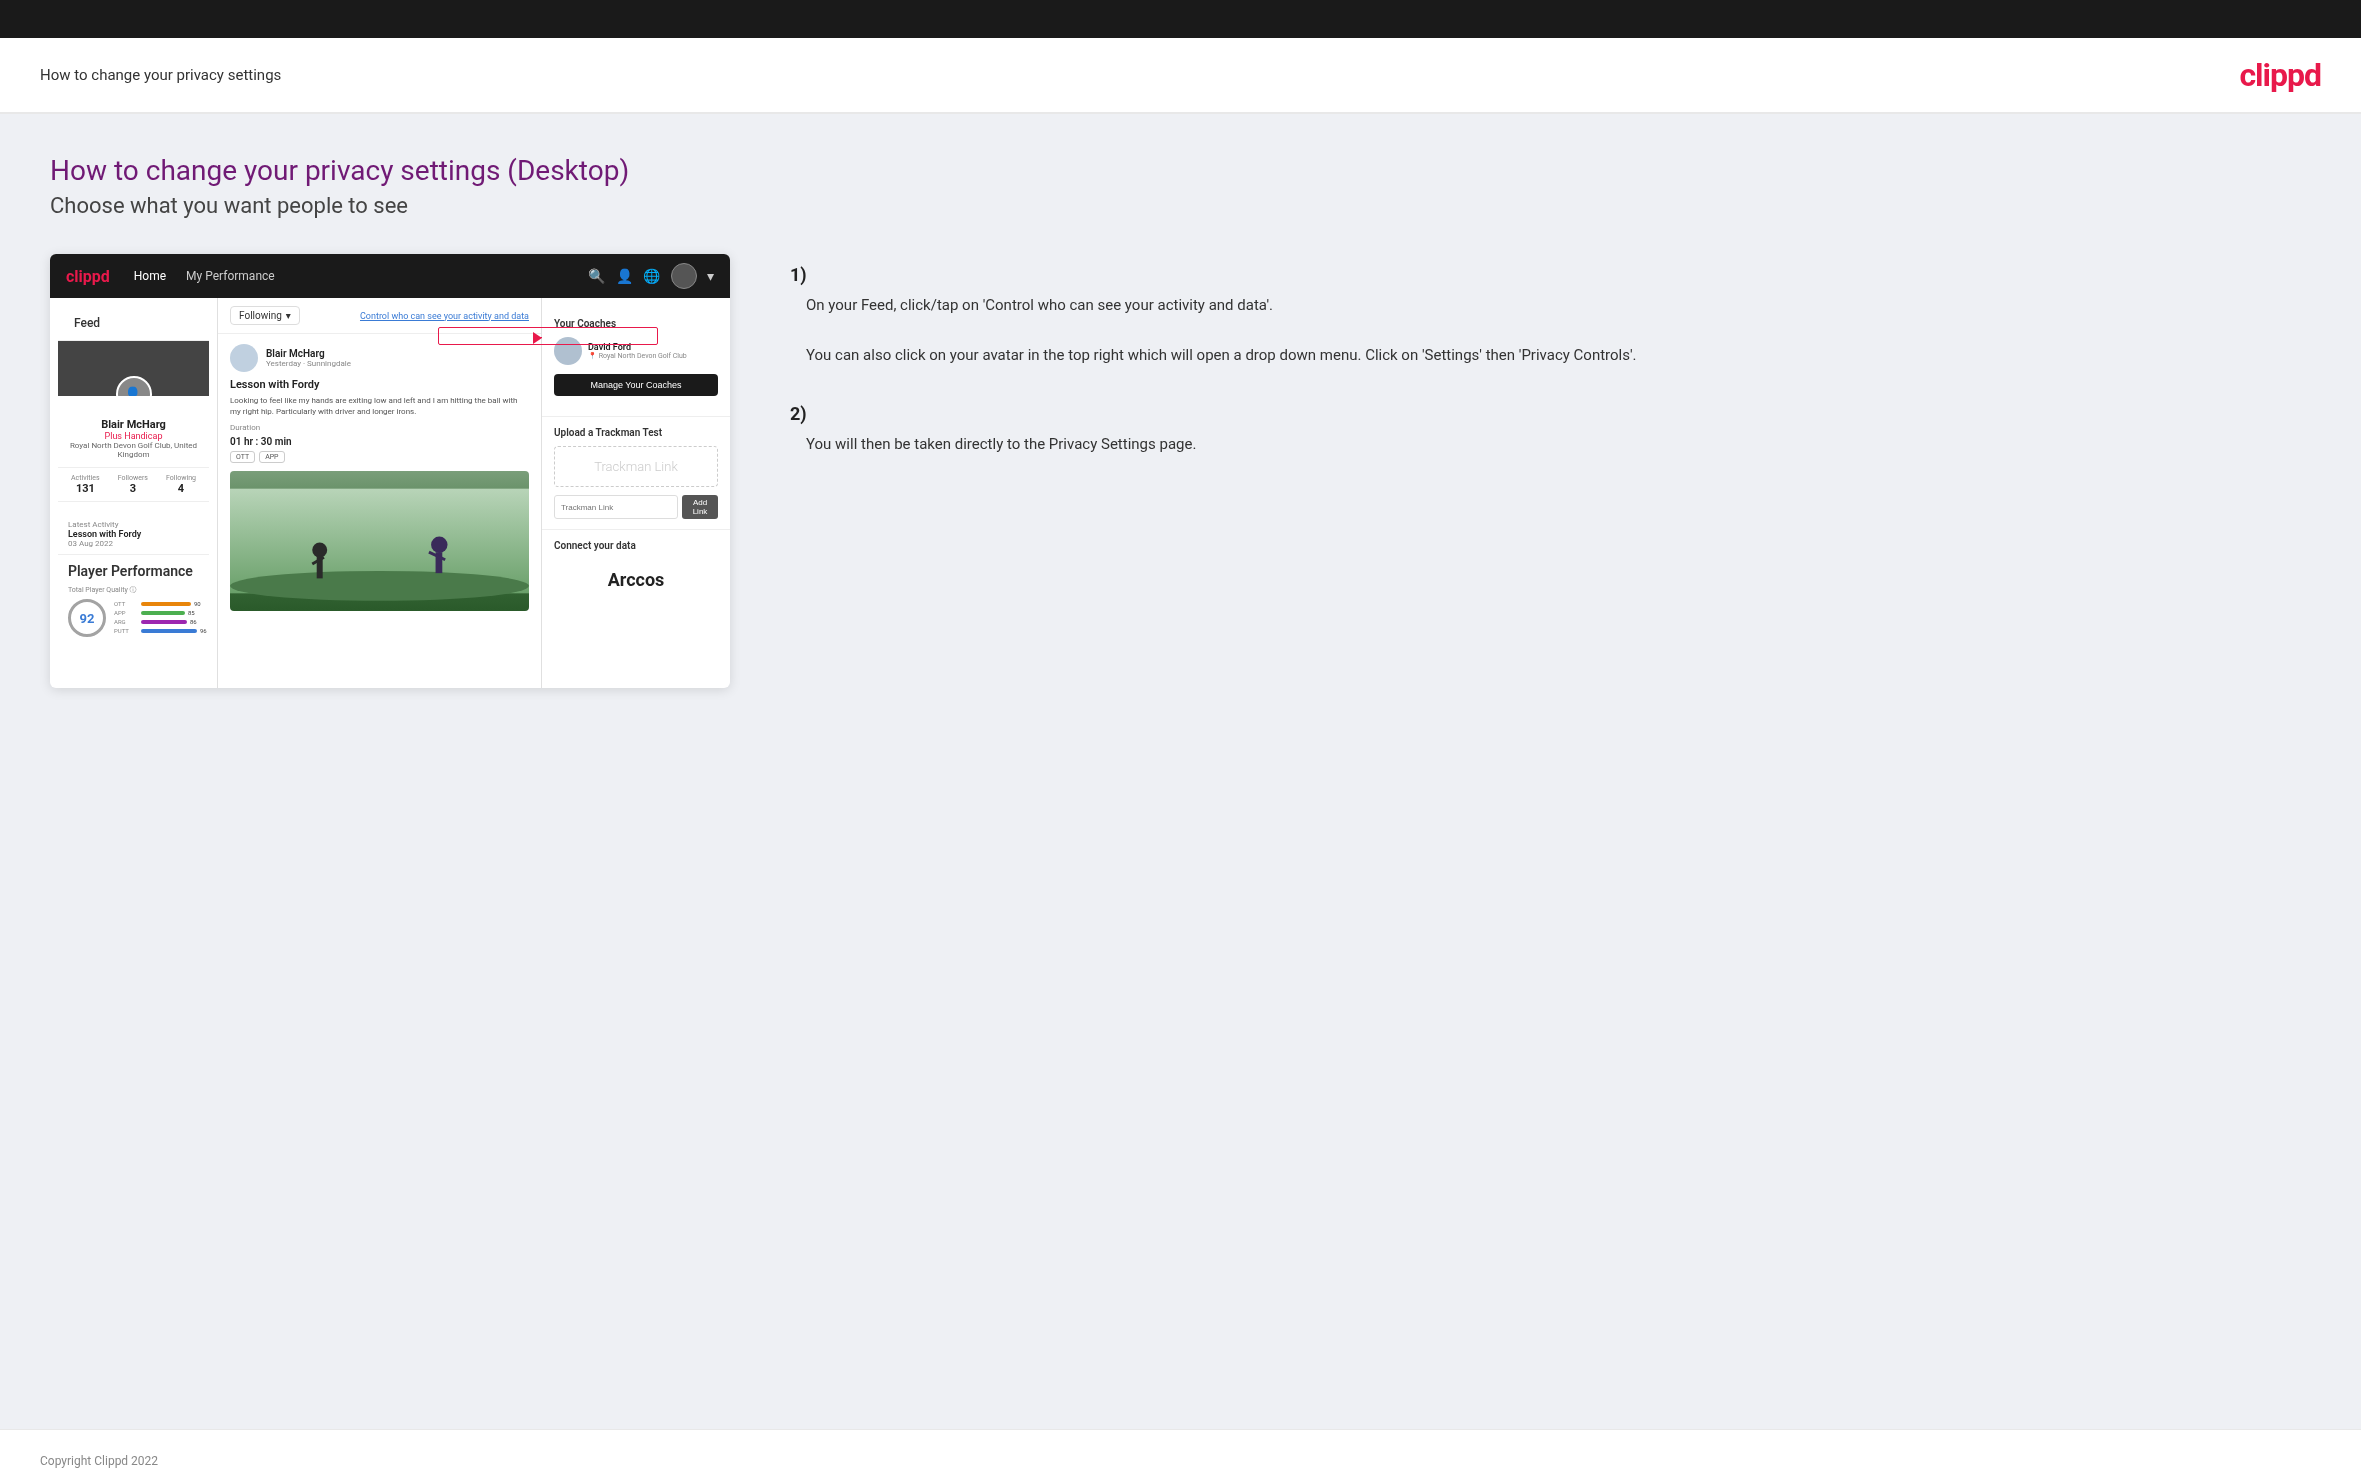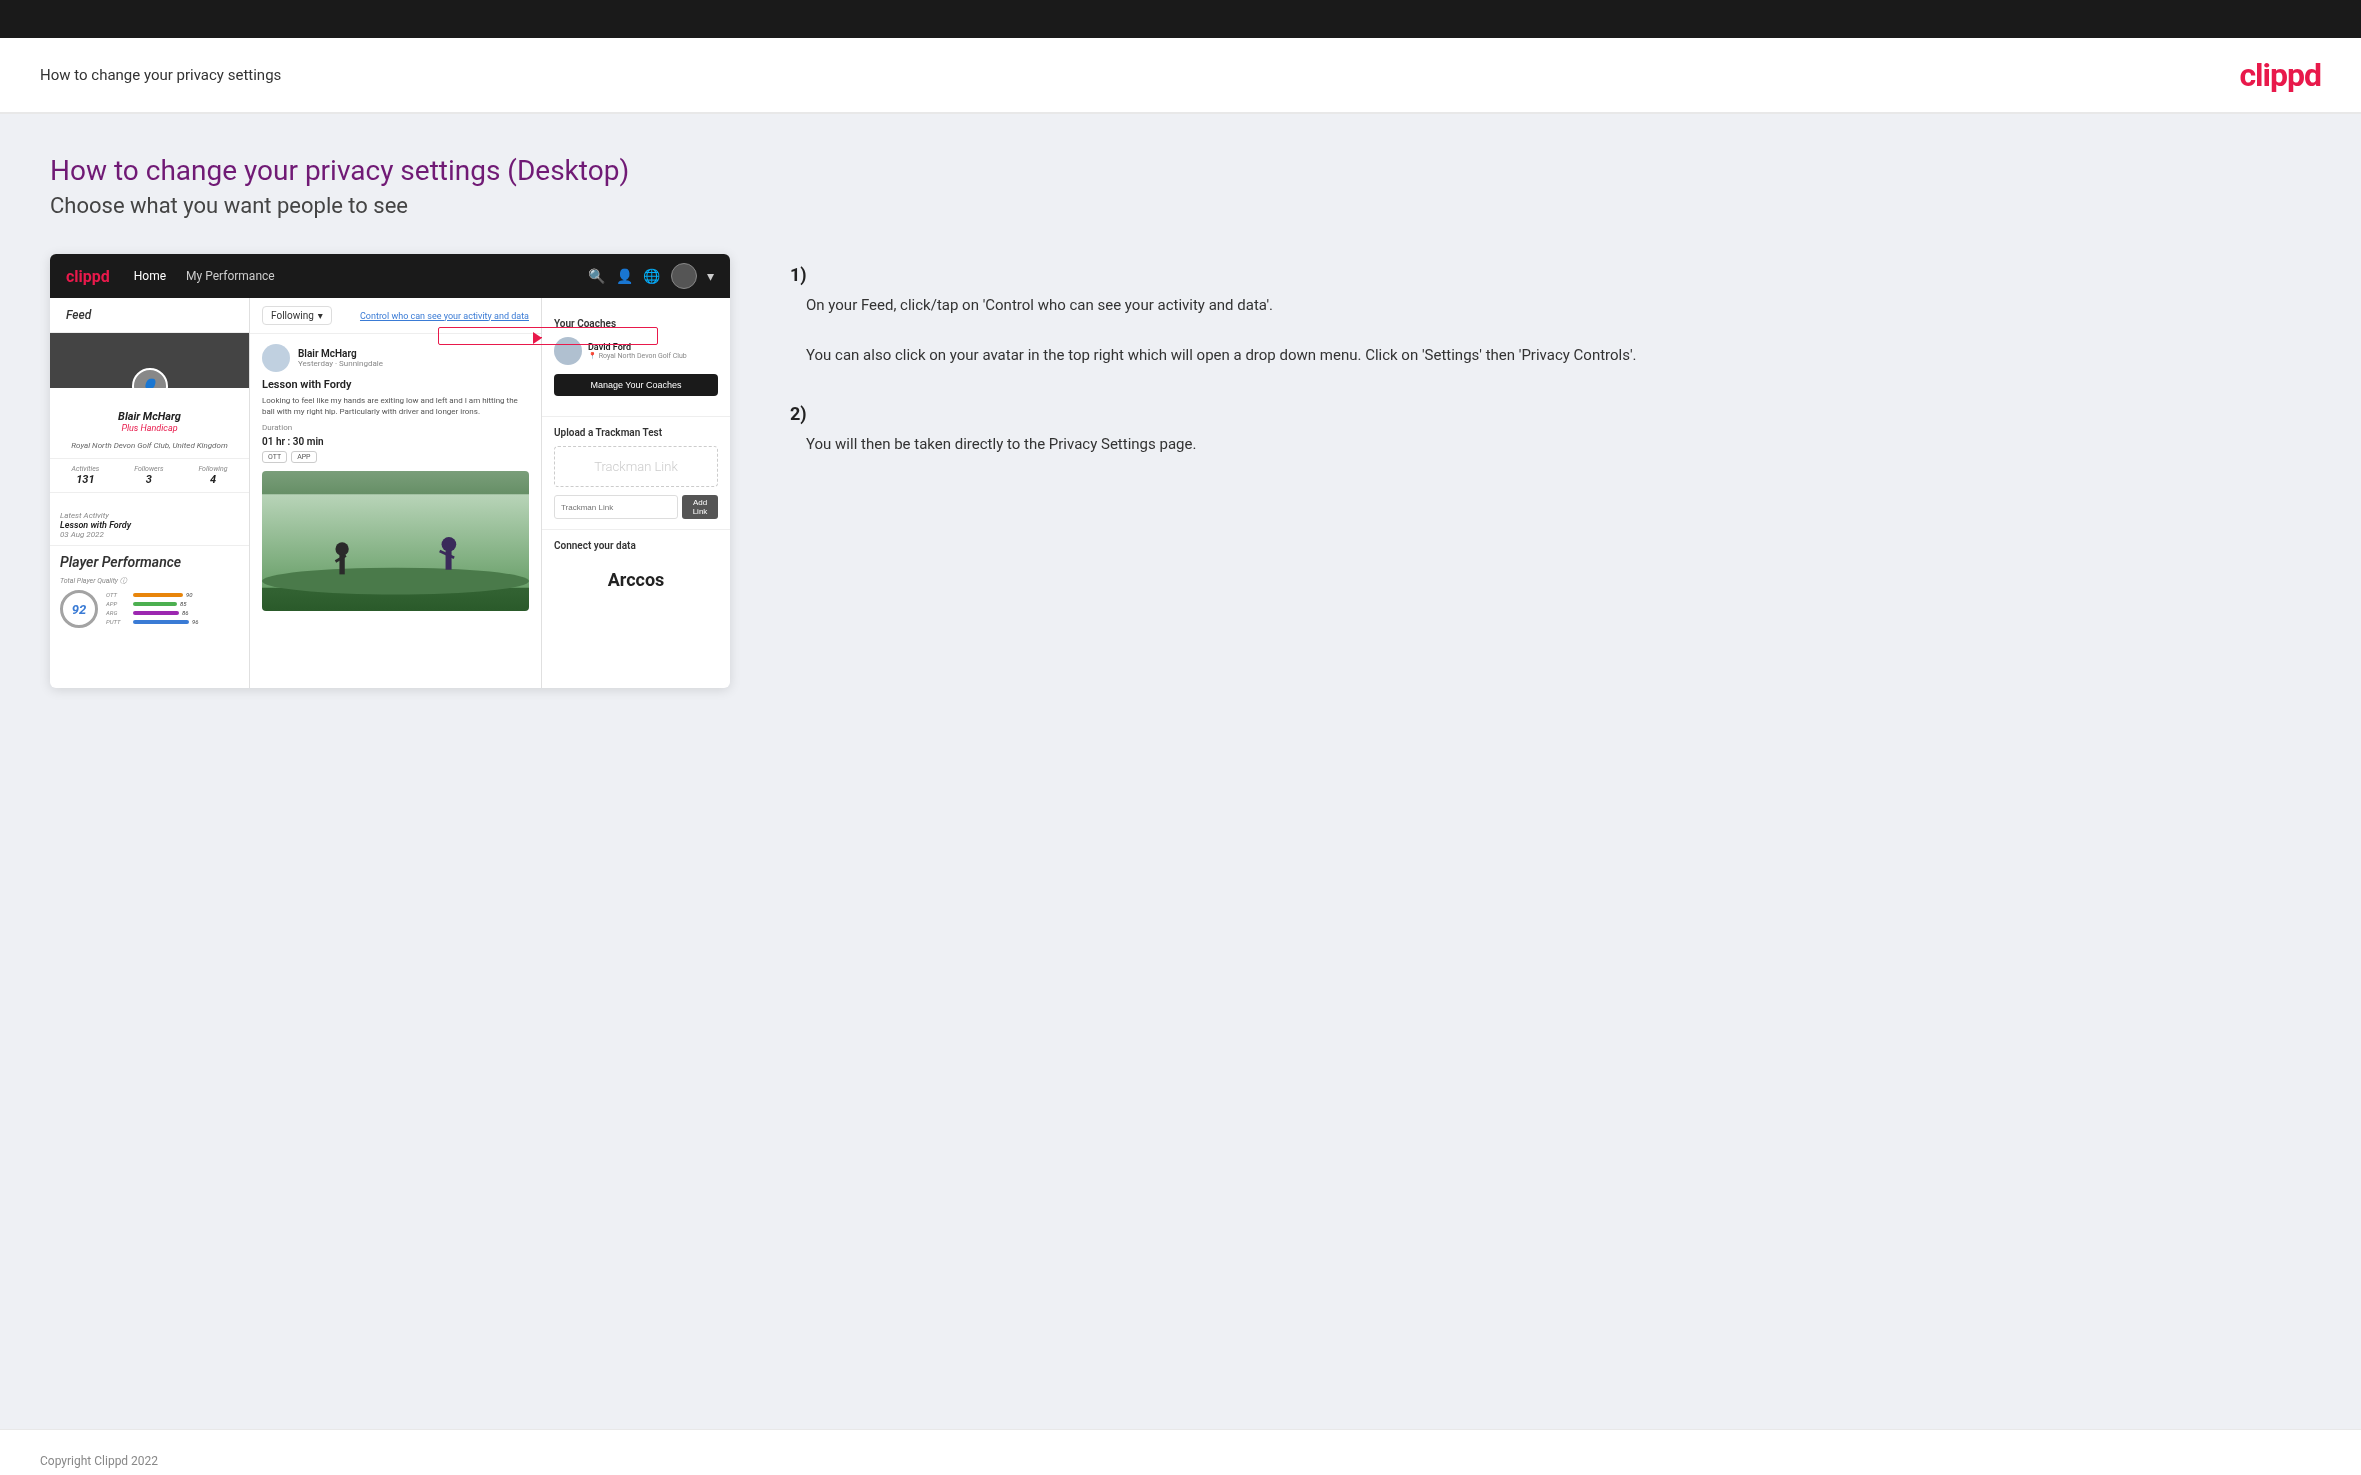--- a/index.html
+++ b/index.html
@@ -119,25 +119,24 @@
 
     
     .app-body {
       display: flex;
       height: 390px;
       overflow: hidden;
     }
 
     
     .app-sidebar {
-      width: 200px;
+      width: 168px;
       flex-shrink: 0;
       border-right: 1px solid #e0e0e0;
-      padding: 0;
-      font-style: italic;
+      padding: 8px;
     }
     .feed-tab {
       padding: 10px 16px;
       font-size: 12px;
       color: #333;
       border-bottom: 1px solid #eee;
       font-weight: 500;
     }
     .profile-banner {
       height: 55px;
@@ -178,21 +177,21 @@
       font-weight: 700;
       color: #222;
     }
     .profile-handicap {
       font-size: 9px;
       color: #e8194b;
     }
     .profile-club {
       font-size: 8px;
       color: #666;
-      margin-top: 8px;
+      margin-top: 0;
     }
     .profile-stats {
       display: flex;
       justify-content: space-around;
       padding: 6px 4px;
       border-top: 1px solid #eee;
       border-bottom: 1px solid #eee;
     }
     .stat-item {
       text-align: center;

